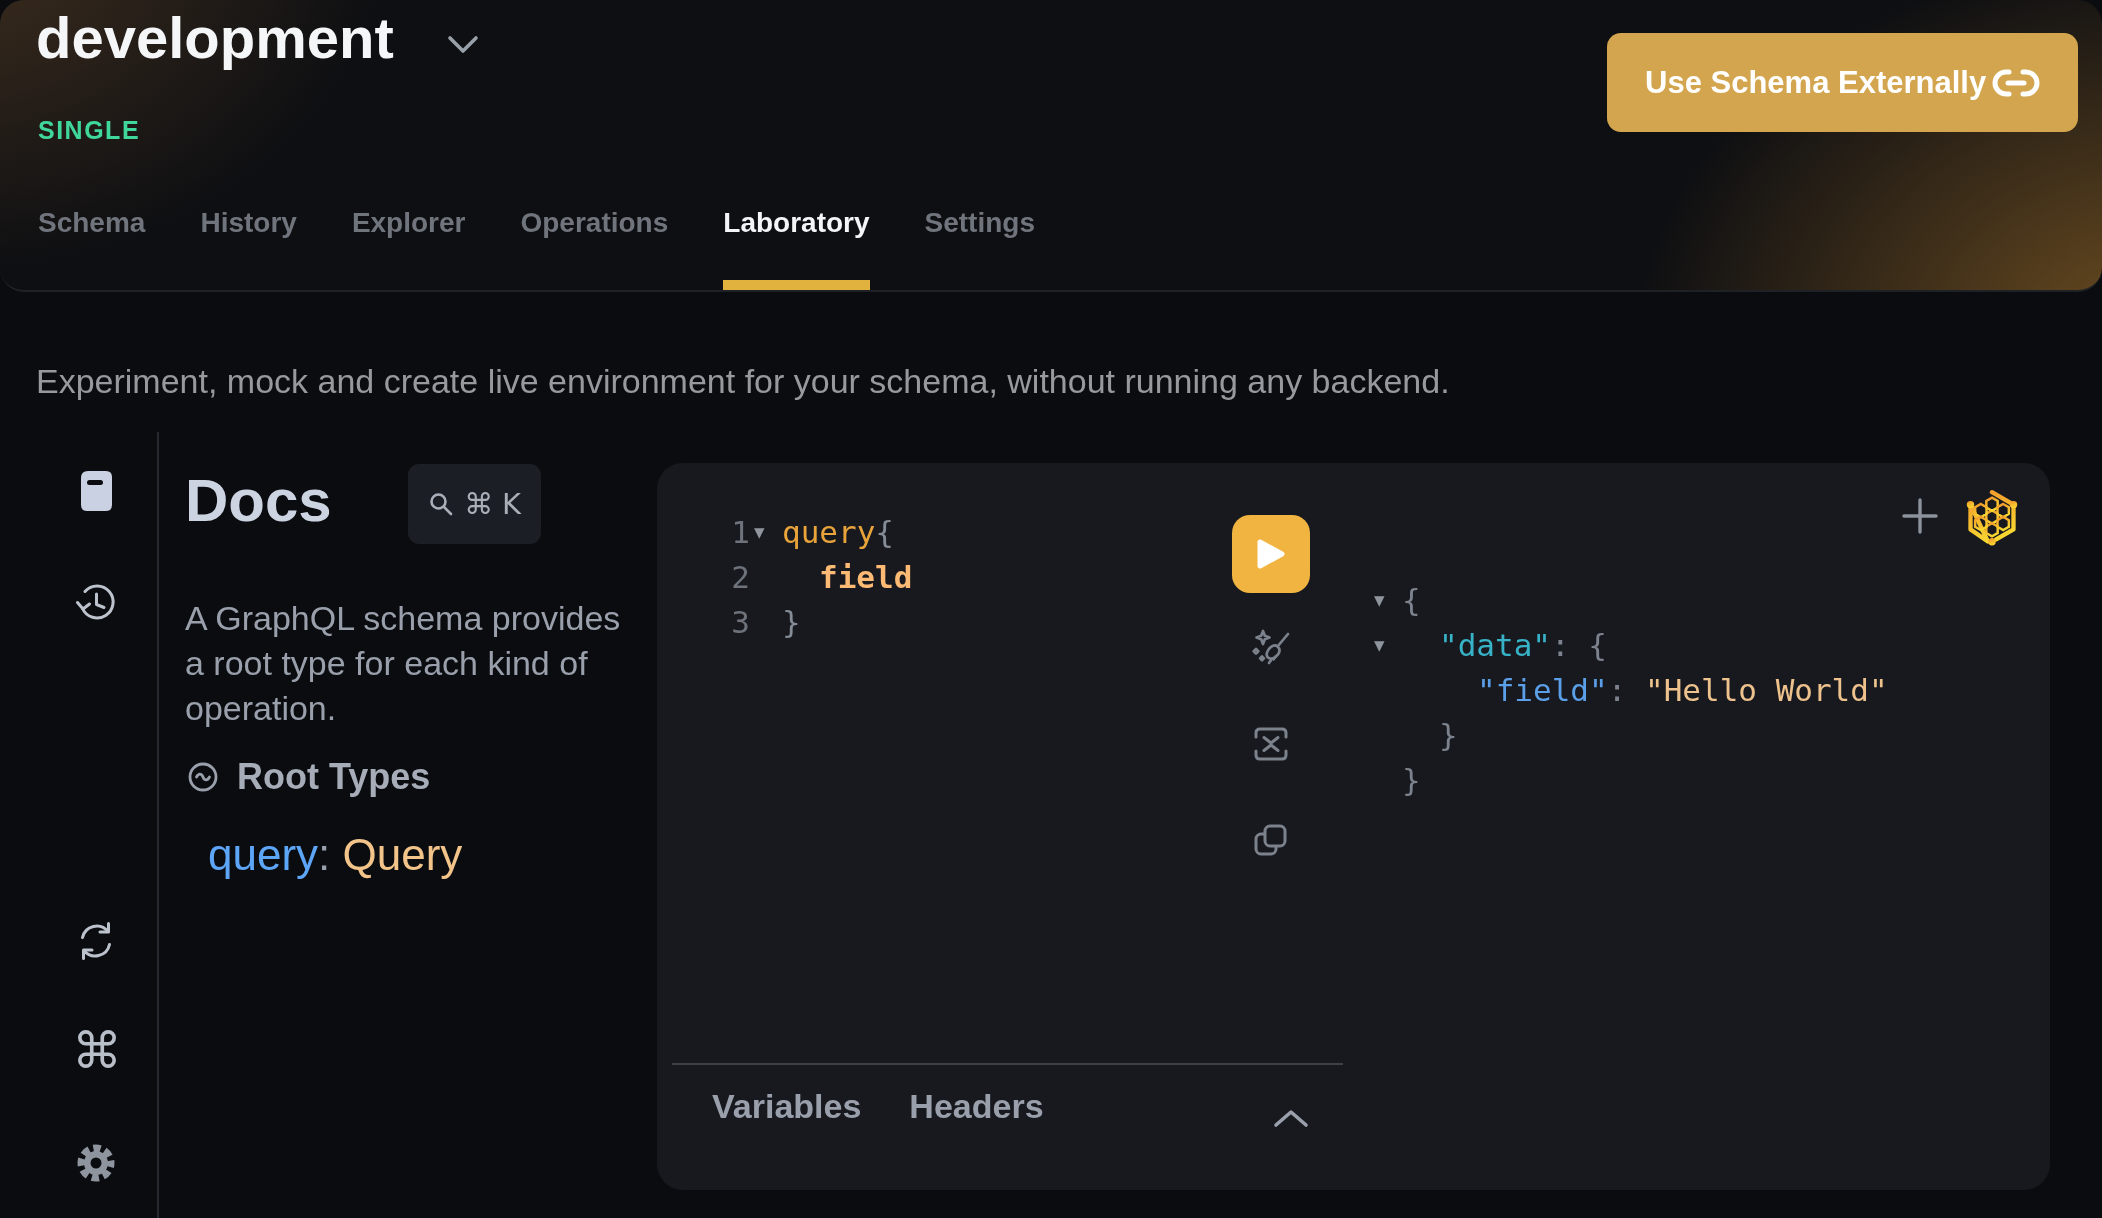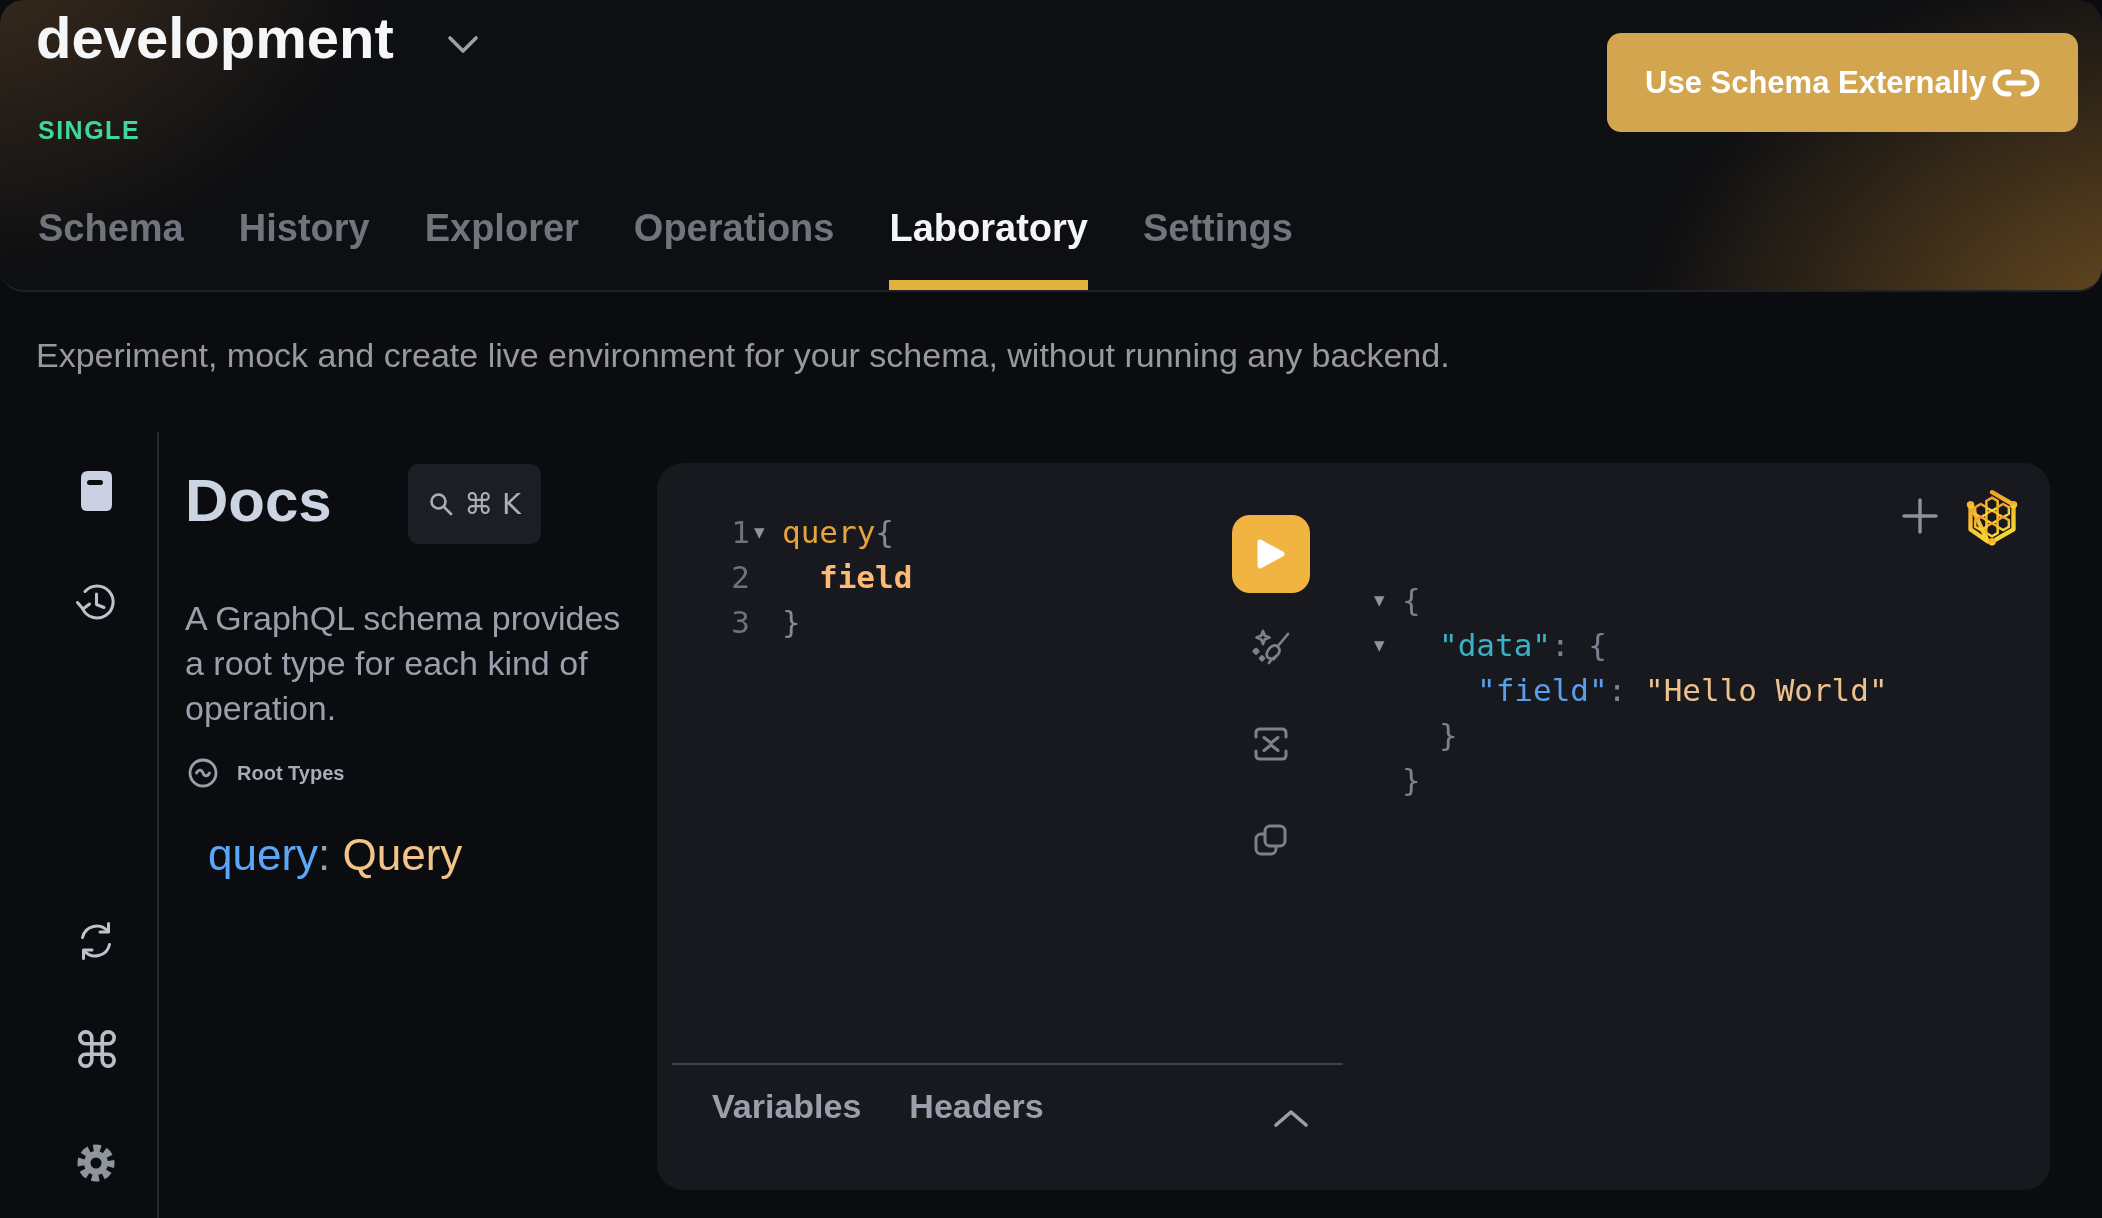--- a/index.html
+++ b/index.html
@@ -15,39 +15,39 @@
     border-bottom:2px solid #1e2126;border-radius:24px;}
   .project-title{position:absolute;left:36px;top:4px;font-size:58px;font-weight:bold;color:#f5f6f8;}
   .title-chevron{position:absolute;left:446px;top:34px;width:34px;height:22px;cursor:pointer;}
   .badge{position:absolute;left:38px;top:116px;font-size:25px;font-weight:bold;letter-spacing:1.5px;color:#40d79b;}
   .use-btn{position:absolute;left:1607px;top:33px;width:471px;height:99px;border-radius:14px;
     background:#d3a54e;display:flex;align-items:center;justify-content:space-between;
     padding:0 38px;box-sizing:border-box;cursor:pointer;}
   .use-btn .label{font-size:31px;font-weight:bold;color:#ffffff;}
 
   .tabs{position:absolute;left:38px;top:202px;display:flex;gap:55px;height:88px;}
-  .tab{position:relative;font-size:38px;font-weight:bold;color:#70747c;padding-top:5px;cursor:pointer;}
+  .tab{position:relative;font-size:28px;font-weight:bold;color:#70747c;padding-top:5px;cursor:pointer;}
   .tab.active{color:#f4f5f7;}
   .tab-underline{position:absolute;left:0;right:0;bottom:0;height:10px;background:#e2b23e;}
 
-  .subtitle{position:absolute;left:36px;top:336px;font-size:34px;color:#97999f;}
+  .subtitle{position:absolute;left:36px;top:362px;font-size:34px;color:#97999f;}
 
   
   .side-divider{position:absolute;left:157px;top:432px;width:2px;height:786px;background:#26292f;}
   .side-icon{position:absolute;cursor:pointer;line-height:0;}
   .cmd-glyph{font-family:"DejaVu Sans",sans-serif;font-size:50px;line-height:50px;color:#b9bfc9;}
 
   
   .docs-title{position:absolute;left:185px;top:466px;font-size:60px;font-weight:bold;color:#ccd4e2;}
   .search-btn{position:absolute;left:408px;top:464px;width:133px;height:80px;border-radius:11px;
     background:#1b1e25;display:flex;align-items:center;justify-content:center;gap:9px;cursor:pointer;}
   .search-btn .sc{font-size:29px;color:#a9afb8;font-family:"DejaVu Sans",sans-serif;}
   .docs-desc{position:absolute;left:185px;top:596px;width:445px;font-size:34px;line-height:45px;color:#99a0ab;}
   .root-types{position:absolute;left:186px;top:756px;display:flex;align-items:center;gap:17px;}
-  .root-types .lbl{font-size:20px;font-weight:bold;color:#a6adb8;}
+  .root-types .lbl{font-size:36px;font-weight:bold;color:#a6adb8;}
   .query-row{position:absolute;left:208px;top:830px;font-size:44px;cursor:pointer;}
   .q-name{color:#5da5f7;} .q-sep{color:#99a0ab;} .q-type{color:#f2c489;}
 
   
   .panel{position:absolute;left:657px;top:463px;width:1393px;height:727px;border-radius:26px;background:#17191f;}
   .mono{font-family:"DejaVu Sans Mono","Liberation Mono",monospace;font-size:31px;line-height:45px;}
 
   .editor-lines{position:absolute;left:0;top:47px;width:686px;}
   .cl{position:relative;height:45px;}
   .cl .ln{position:absolute;left:57px;width:36px;text-align:right;color:#6d727b;}

